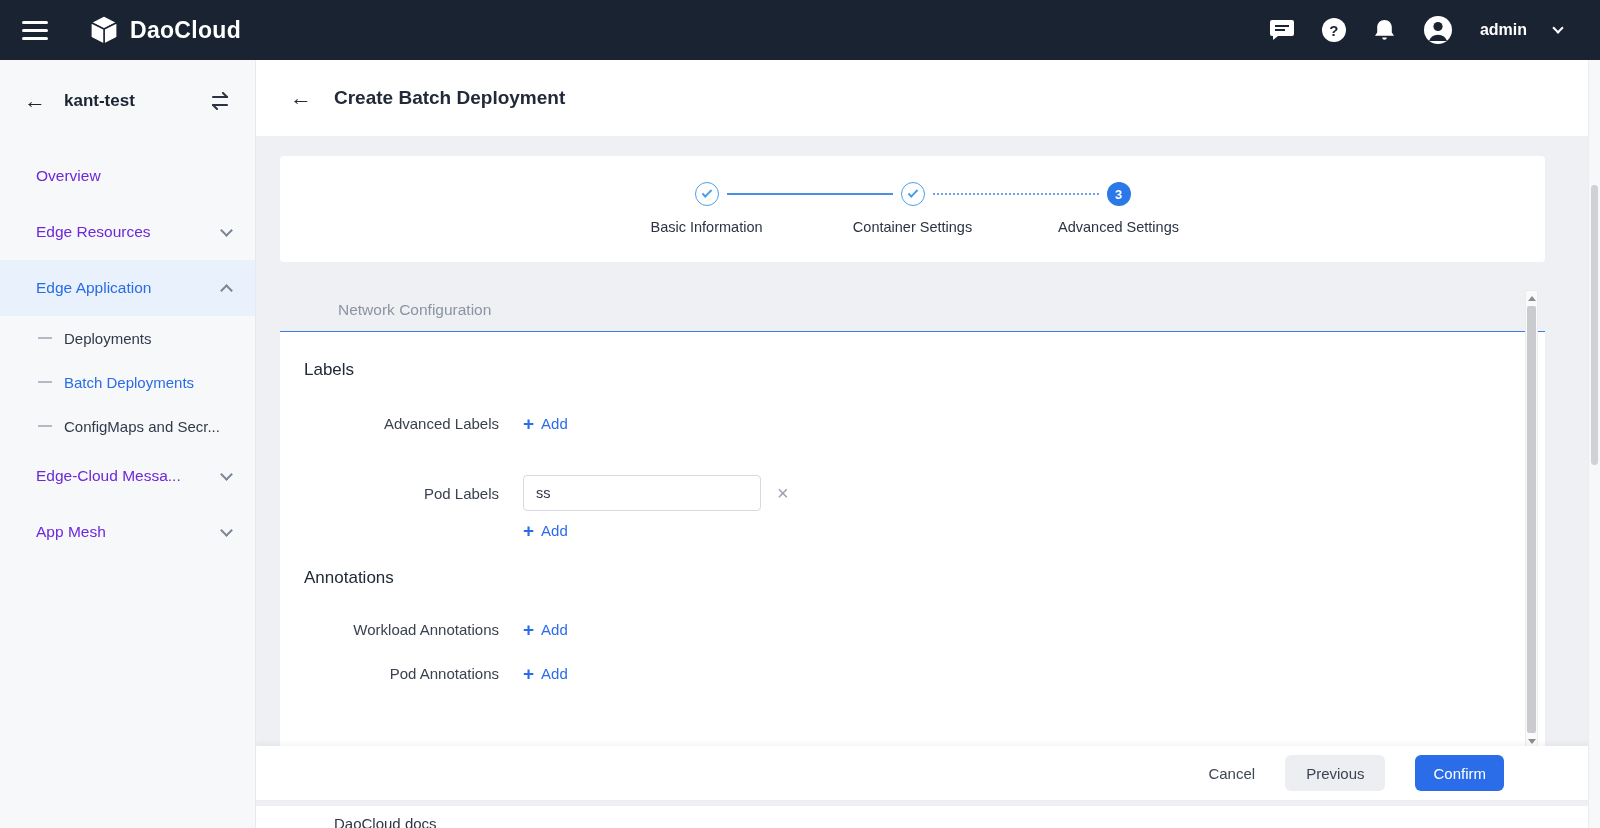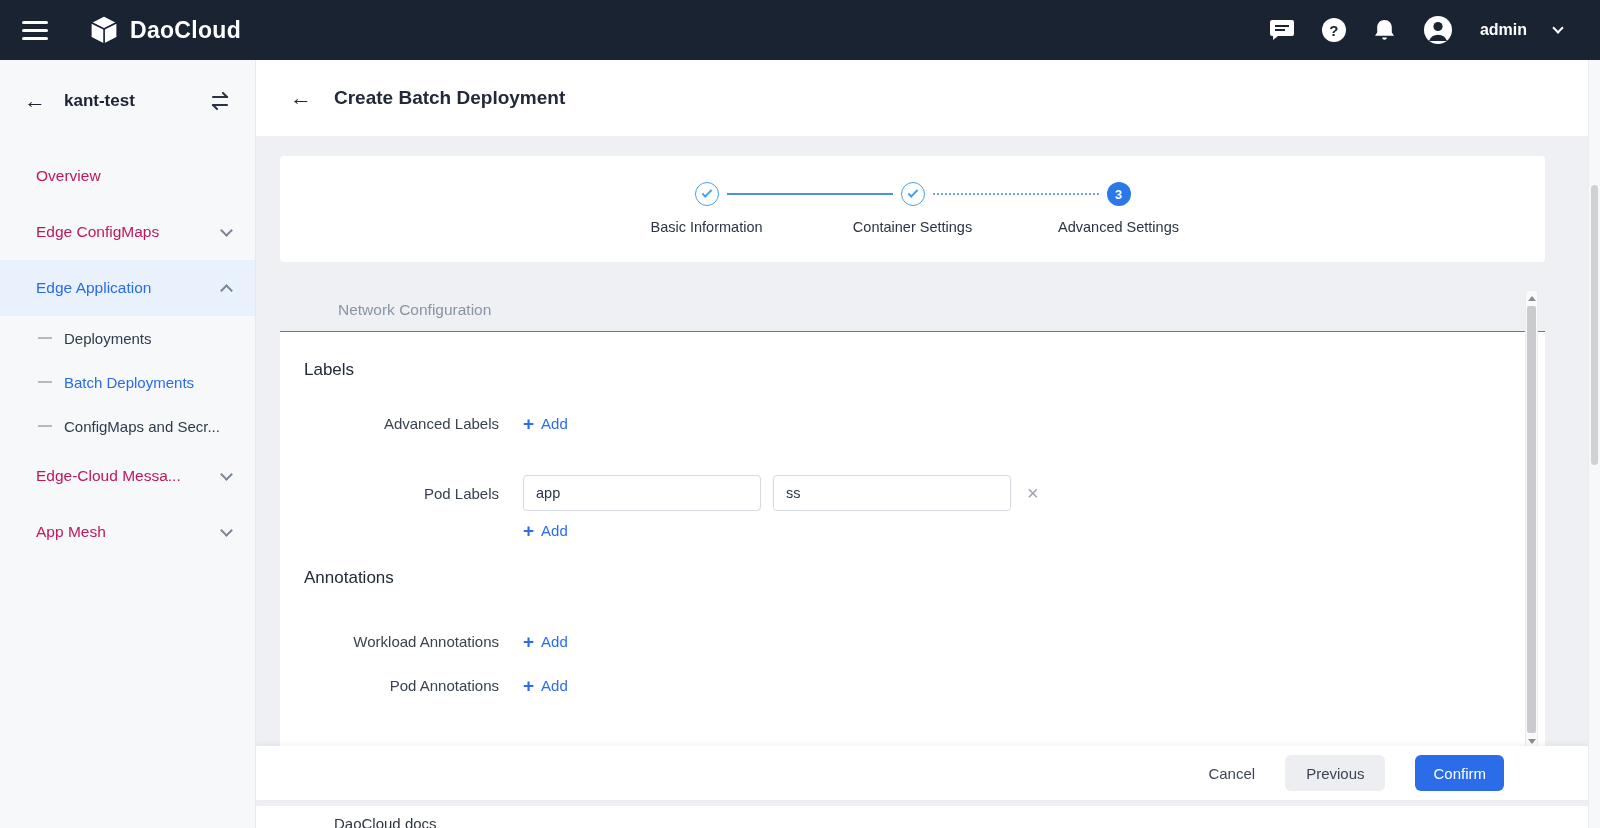--- a/index.html
+++ b/index.html
@@ -26,21 +26,21 @@
 
   
   .sidebar { position:absolute; top:60px; left:0; bottom:0; width:256px; background:#f7f8fa;
              border-right:1px solid #e7e9ed; z-index:10; }
   .sidebar-header { height:82px; display:flex; align-items:center; padding:0 24px; }
   .back-arrow { font-size:22px; font-weight:700; color:#1c2434; cursor:pointer; line-height:1; }
   .project-name { font-size:17px; font-weight:700; color:#1c2434; margin-left:18px; }
   .swap-icon { margin-left:auto; cursor:pointer; display:inline-flex; }
   .menu { padding-top:6px; }
   .menu-item { height:56px; display:flex; align-items:center; padding:0 24px 0 36px;
-               font-size:15.5px; color:#be185d; cursor:pointer; }
+               font-size:15.5px; color:#6d28d9; cursor:pointer; }
   .menu-item .chevron { margin-left:auto; }
   .menu-item.active { background:#e9f1fd; color:#2a6ce3; }
   .sub-item { height:44px; display:flex; align-items:center; padding-left:38px; gap:12px;
               font-size:15px; color:#303a4b; cursor:pointer; }
   .sub-item .dash { width:14px; height:2px; background:#b4bac4; flex-shrink:0; }
   .sub-item.active { color:#2a6ce3; }
 
   
   .main { position:absolute; left:256px; top:60px; right:0; bottom:0; background:#eef0f3; }
   .main-header { position:absolute; top:0; left:0; right:0; height:76px; background:#fff;
@@ -83,21 +83,21 @@
   .label-col { width:195px; text-align:right; font-size:15px; color:#39424f; flex-shrink:0; }
   .control-col { margin-left:24px; display:flex; align-items:center; gap:12px; }
   .add-link { display:inline-flex; align-items:center; gap:7px; color:#2b6de9; font-size:15px; cursor:pointer; }
   .plus-glyph { font-size:19px; font-weight:600; line-height:1; }
   .kv-input { width:238px; height:36px; border:1px solid #d5dae1; border-radius:4px; padding:0 12px;
               font-size:14.5px; color:#2c3645; font-family:"Liberation Sans", sans-serif; outline:none; background:#fff; }
   .close-glyph { font-size:20px; color:#9aa2ae; cursor:pointer; line-height:1; margin-left:4px; }
   .row-workload-labels { margin-top:34px; }
   .row-pod-labels { margin-top:42px; }
   .row-add-under { margin-top:10px; padding-left:243px; }
-  .row-workload-ann { margin-top:44px; }
+  .row-workload-ann { margin-top:32px; }
   .row-pod-ann { margin-top:25px; }
 
   
   .inner-scrollbar { position:absolute; top:2px; bottom:3px; right:7px; width:13px; background:#fafafa;
                      border:1px solid #ececec; z-index:3; }
   .sb-btn { position:absolute; left:0; right:0; height:14px; display:flex; align-items:center; justify-content:center; cursor:pointer; }
   .sb-btn.up { top:0; } .sb-btn.down { bottom:0; }
   .tri-up { width:0; height:0; border-left:4px solid transparent; border-right:4px solid transparent; border-bottom:5px solid #8a8d93; }
   .tri-down { width:0; height:0; border-left:4px solid transparent; border-right:4px solid transparent; border-top:5px solid #8a8d93; }
   .sb-thumb { position:absolute; top:15px; bottom:15px; left:1px; width:9px; background:#c9cbce; border-radius:2px; cursor:pointer; }
@@ -180,21 +180,21 @@
             <path d="M18 13H4"></path>
             <path d="M8 17l-4-4"></path>
         </svg>
       </span>
     </div>
     <nav class="menu">
       <div class="menu-item">
         <span>Overview</span>
       </div>
       <div class="menu-item">
-        <span>Edge ConfigMaps</span>
+        <span>Edge Resources</span>
         <i class="chevron down"></i>
       </div>
       <div class="menu-item active">
         <span>Edge Application</span>
         <i class="chevron up"></i>
       </div>
       <div class="sub-item">
         <i class="dash"></i>
         <span>Deployments</span>
       </div>
@@ -262,21 +262,20 @@
               <span class="add-link">
                 <span class="plus-glyph">+</span>
                 <span>Add</span>
               </span>
             </div>
           </div>
 
           <div class="form-row row-pod-labels">
             <div class="label-col">Pod Labels</div>
             <div class="control-col">
-              <input class="kv-input" type="text" value="app" style="">
               <input class="kv-input" type="text" value="ss" style="">
               <span class="close-glyph">×</span>
             </div>
           </div>
 
           <div class="form-row row-add-under">
             <span class="add-link">
               <span class="plus-glyph">+</span>
               <span>Add</span>
             </span>

